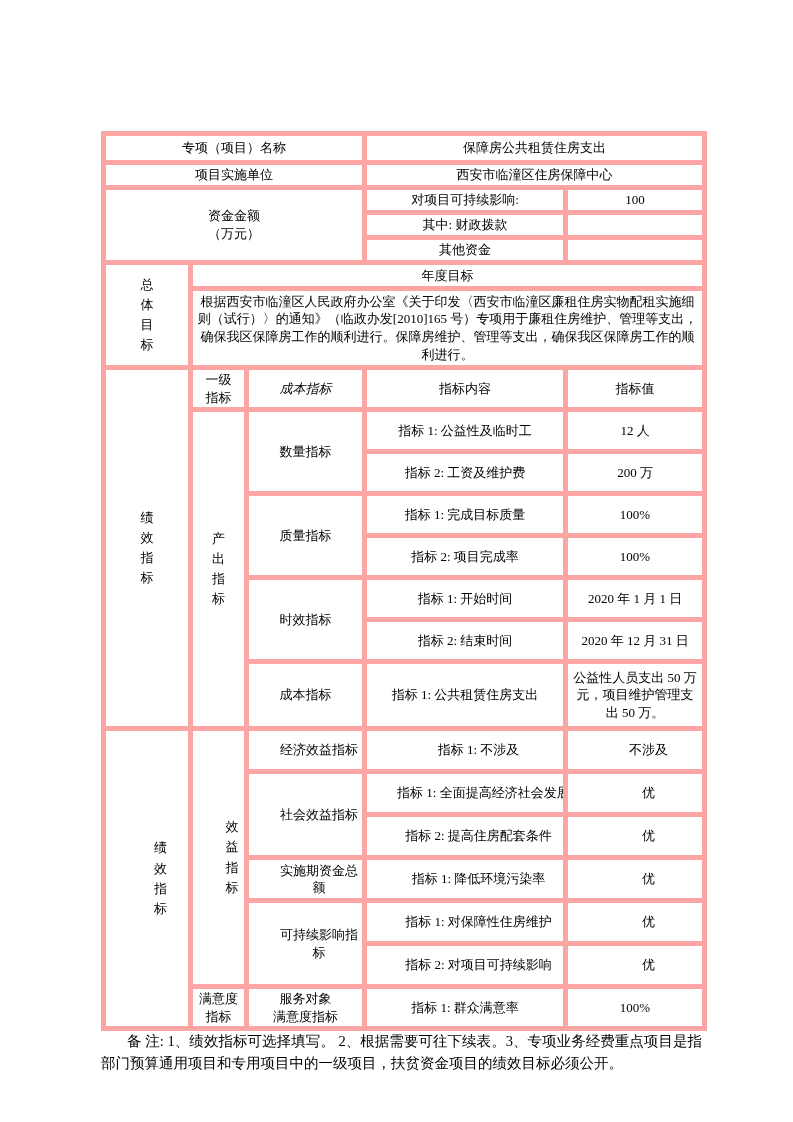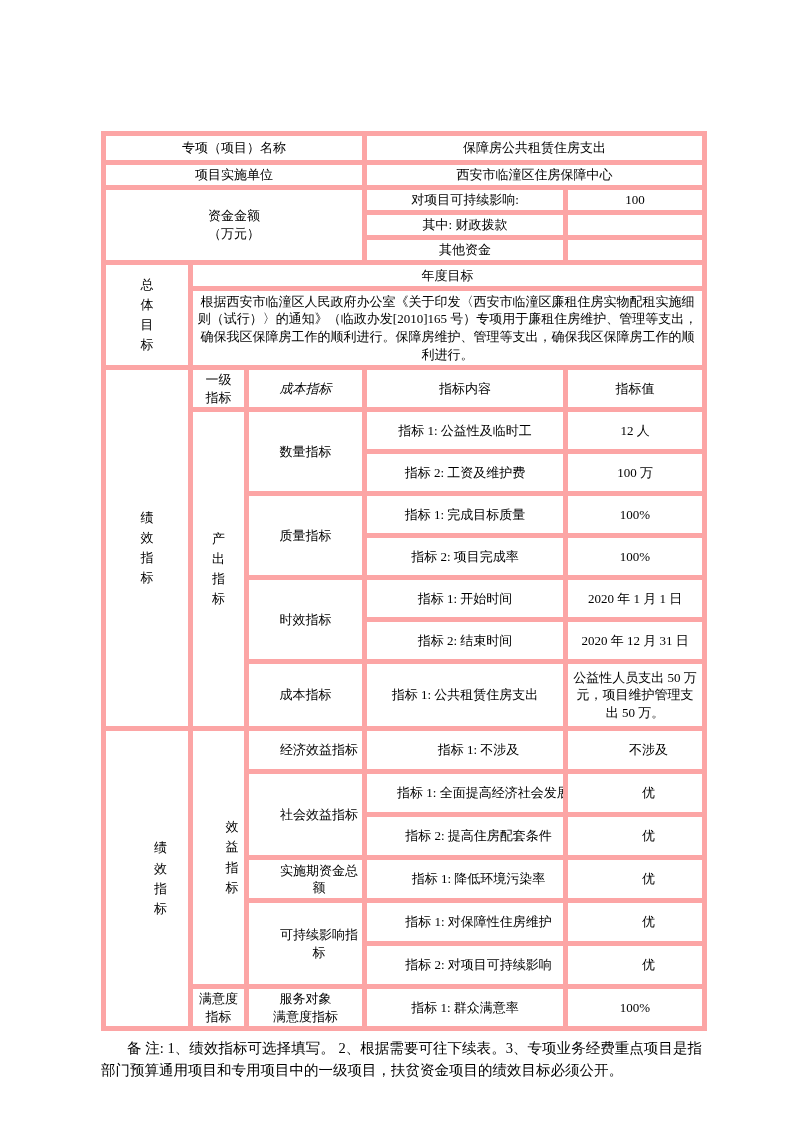--- a/index.html
+++ b/index.html
@@ -33,21 +33,21 @@
   .ct{text-align:left;padding-left:7px;white-space:nowrap;}
   .fl{text-align:left;padding-left:6px;}
   .fi{text-align:left;padding-left:24px;}
   .goalText{
     text-align:justify;vertical-align:top;
     padding:4px 9px;line-height:1.5;white-space:normal;
   }
   .costVal{text-align:left;padding:3px 7px;line-height:1.5;white-space:normal;}
   .italic{font-style:italic;}
   .footnote{
-    font-size:14.5px;line-height:1.5;margin-top:7px;
+    font-size:14.5px;line-height:1.5;
     text-indent:1.8em;text-align:justify;width:601px;
   }
   
   tr.h22 td{height:22px;} tr.h18 td{height:18px;} tr.h19 td{height:19px;}
   tr.h72 td{height:72px;} tr.h34 td{height:34px;} tr.h35 td{height:35px;}
   tr.h60 td{height:60px;} tr.h36 td{height:36px;padding-left:30px;}
 </style>
 </head>
 <body>
 
@@ -106,21 +106,21 @@
       </tr>
 
       <tr class="h35">
         <td rowspan="7"><span class="vert">产出指标</span></td>
         <td rowspan="2">数量指标</td>
         <td class="ct">指标 1: 公益性及临时工</td>
         <td>12 人</td>
       </tr>
       <tr class="h35">
         <td class="ct">指标 2: 工资及维护费</td>
-        <td>100 万</td>
+        <td>200 万</td>
       </tr>
       <tr class="h35">
         <td rowspan="2">质量指标</td>
         <td class="ct">指标 1: 完成目标质量</td>
         <td>100%</td>
       </tr>
       <tr class="h35">
         <td class="ct">指标 2: 项目完成率</td>
         <td>100%</td>
       </tr>

